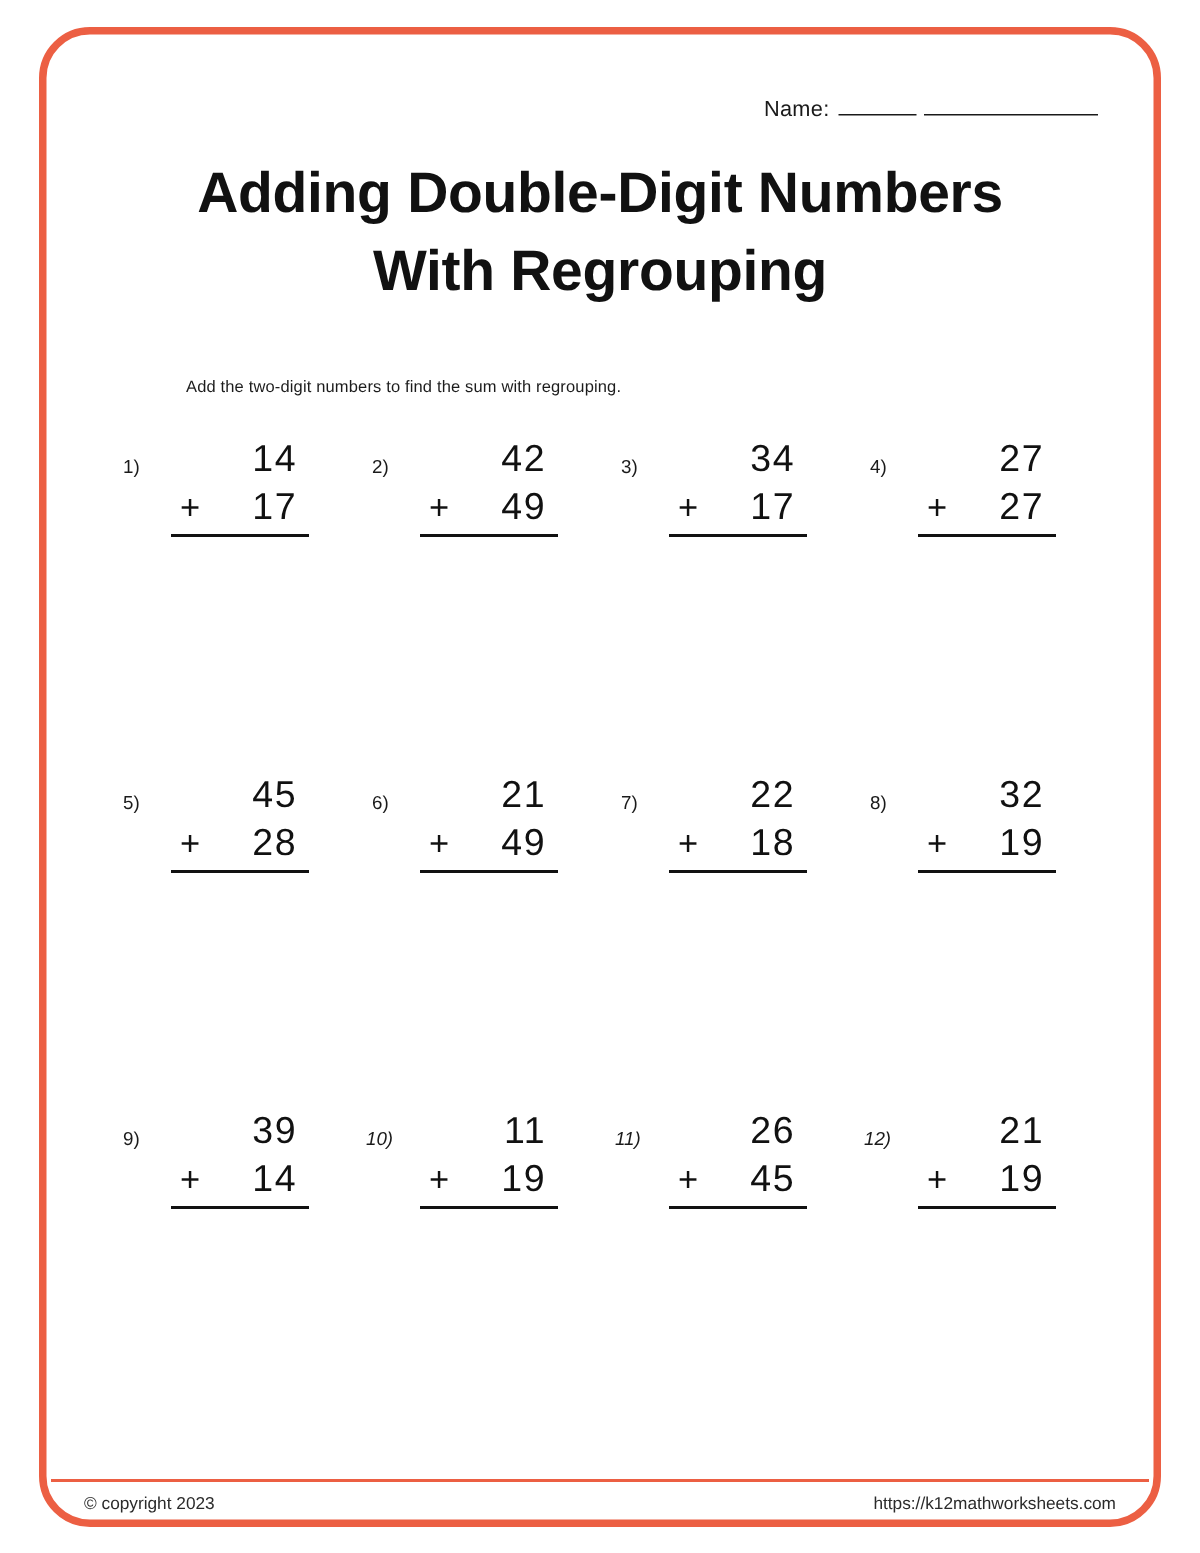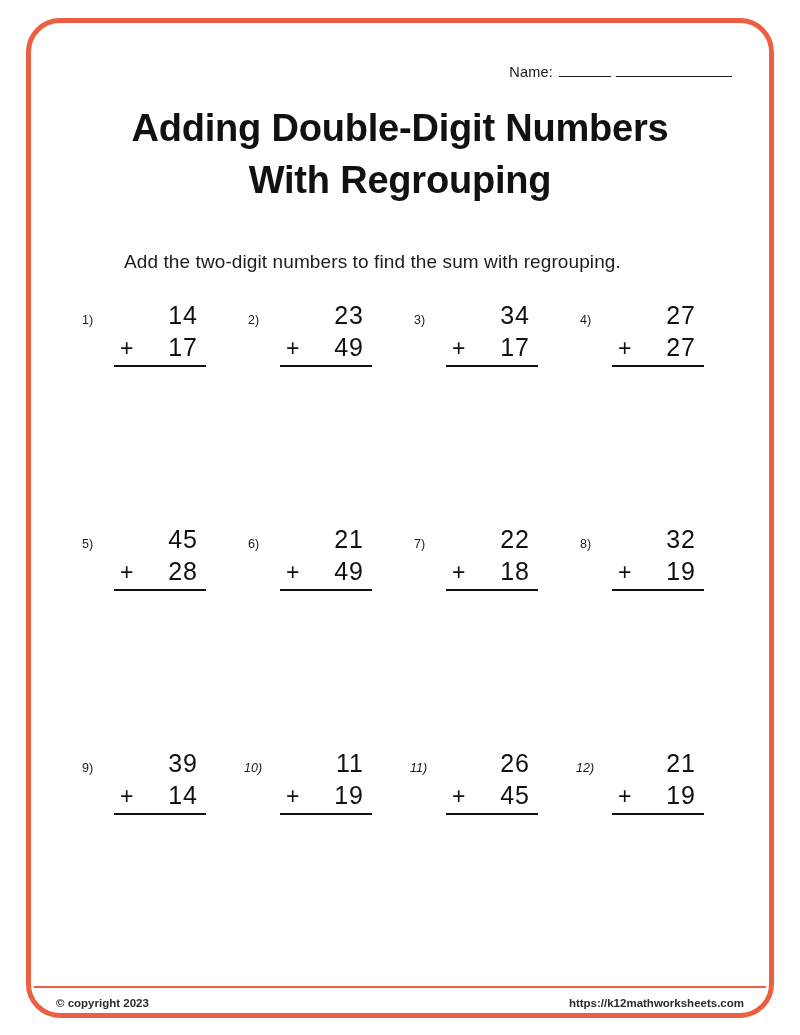--- a/index.html
+++ b/index.html
@@ -70,21 +70,21 @@
     text-align: center;
     font-size: 38px;
     font-weight: bold;
     line-height: 1.38;
     color: #111111;
     letter-spacing: -0.2px;
     padding: 0 46px;
   }
   .instructions {
     margin: 44px 0 0 56px;
-    font-size: 19px;
+    font-size: 11px;
     color: #1c1c1c;
     letter-spacing: 0.1px;
   }
   .problems {
     margin: 28px 0 0 0;
     display: grid;
     grid-template-columns: repeat(4, 1fr);
     grid-auto-rows: 224px;
   }
   .problem {
@@ -128,21 +128,20 @@
   .rule {
     border-bottom: 2.2px solid #111111;
     width: 92px;
     margin-top: 1px;
   }
   .footer {
     position: absolute;
     left: 34px;
     right: 34px;
     bottom: 26px;
-    font-weight: bold;
   }
   .footer-rule {
     border-top: 2.4px solid #ec5f43;
     margin-bottom: 9px;
   }
   .footer-row {
     display: flex;
     justify-content: space-between;
     align-items: baseline;
     font-size: 11.5px;
@@ -187,21 +186,21 @@
             <span>17</span>
           </div>
           <div class="rule"></div>
           <div class="answer-space"></div>
         </div>
       </div>
 
       <div class="problem">
         <span class="pnum">2)</span>
         <div class="stack">
-          <div class="row1">23</div>
+          <div class="row1">42</div>
           <div class="row2">
             <span class="plus">+</span>
             <span>49</span>
           </div>
           <div class="rule"></div>
           <div class="answer-space"></div>
         </div>
       </div>
 
       <div class="problem">

